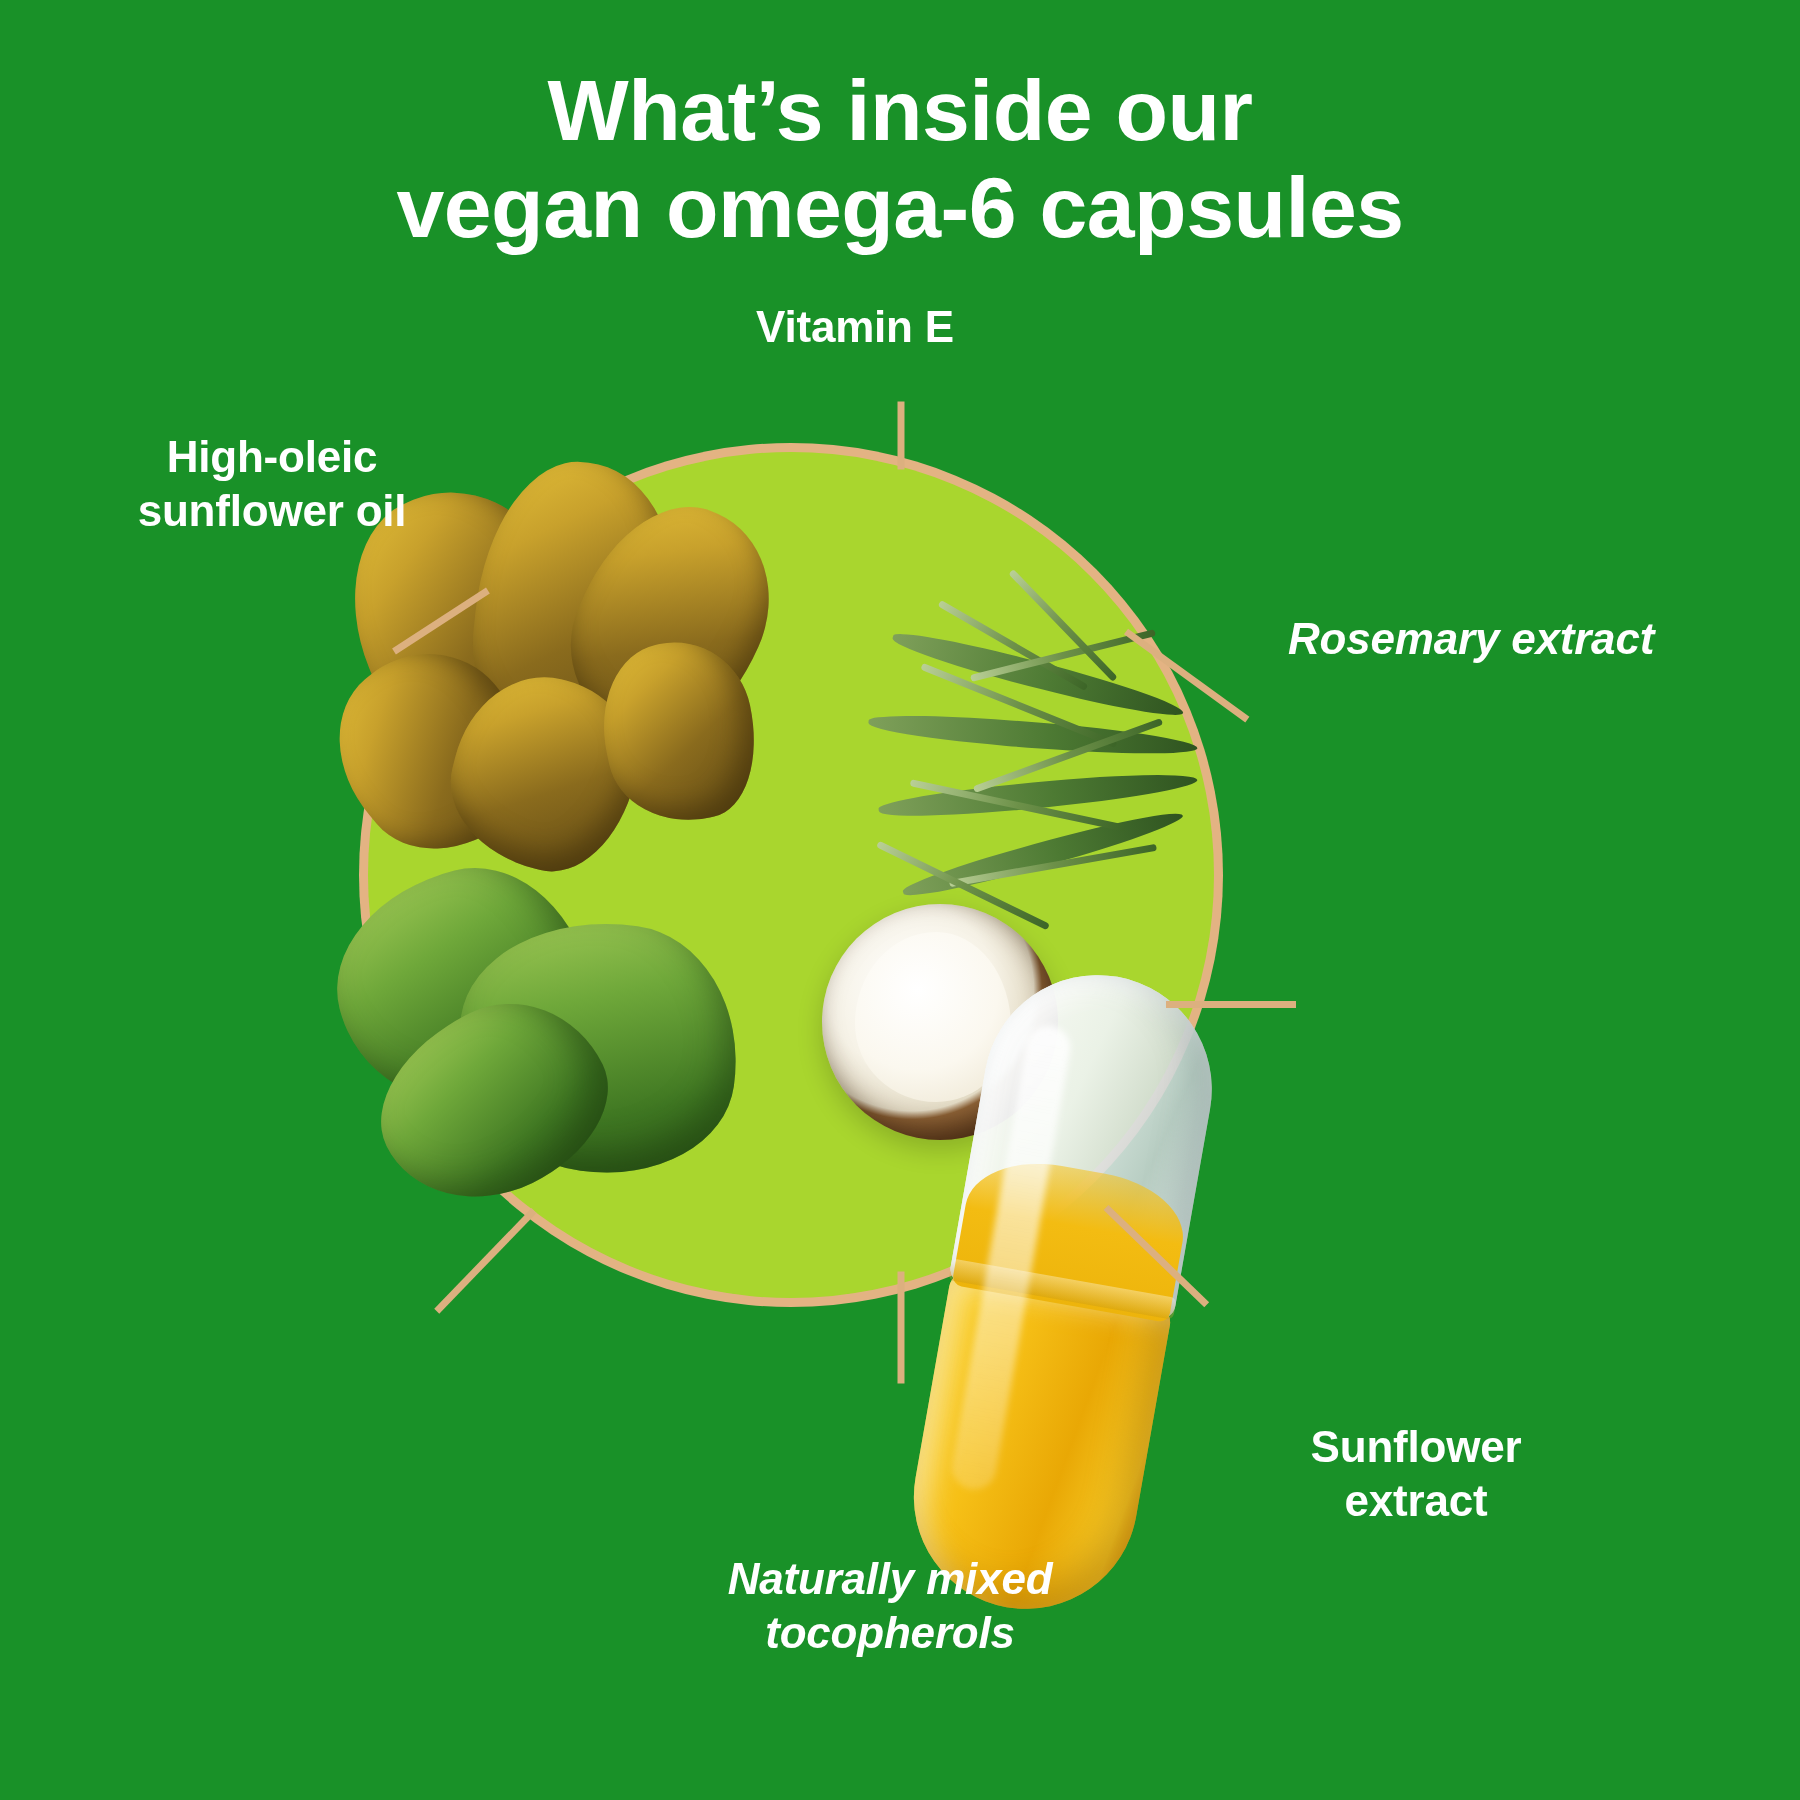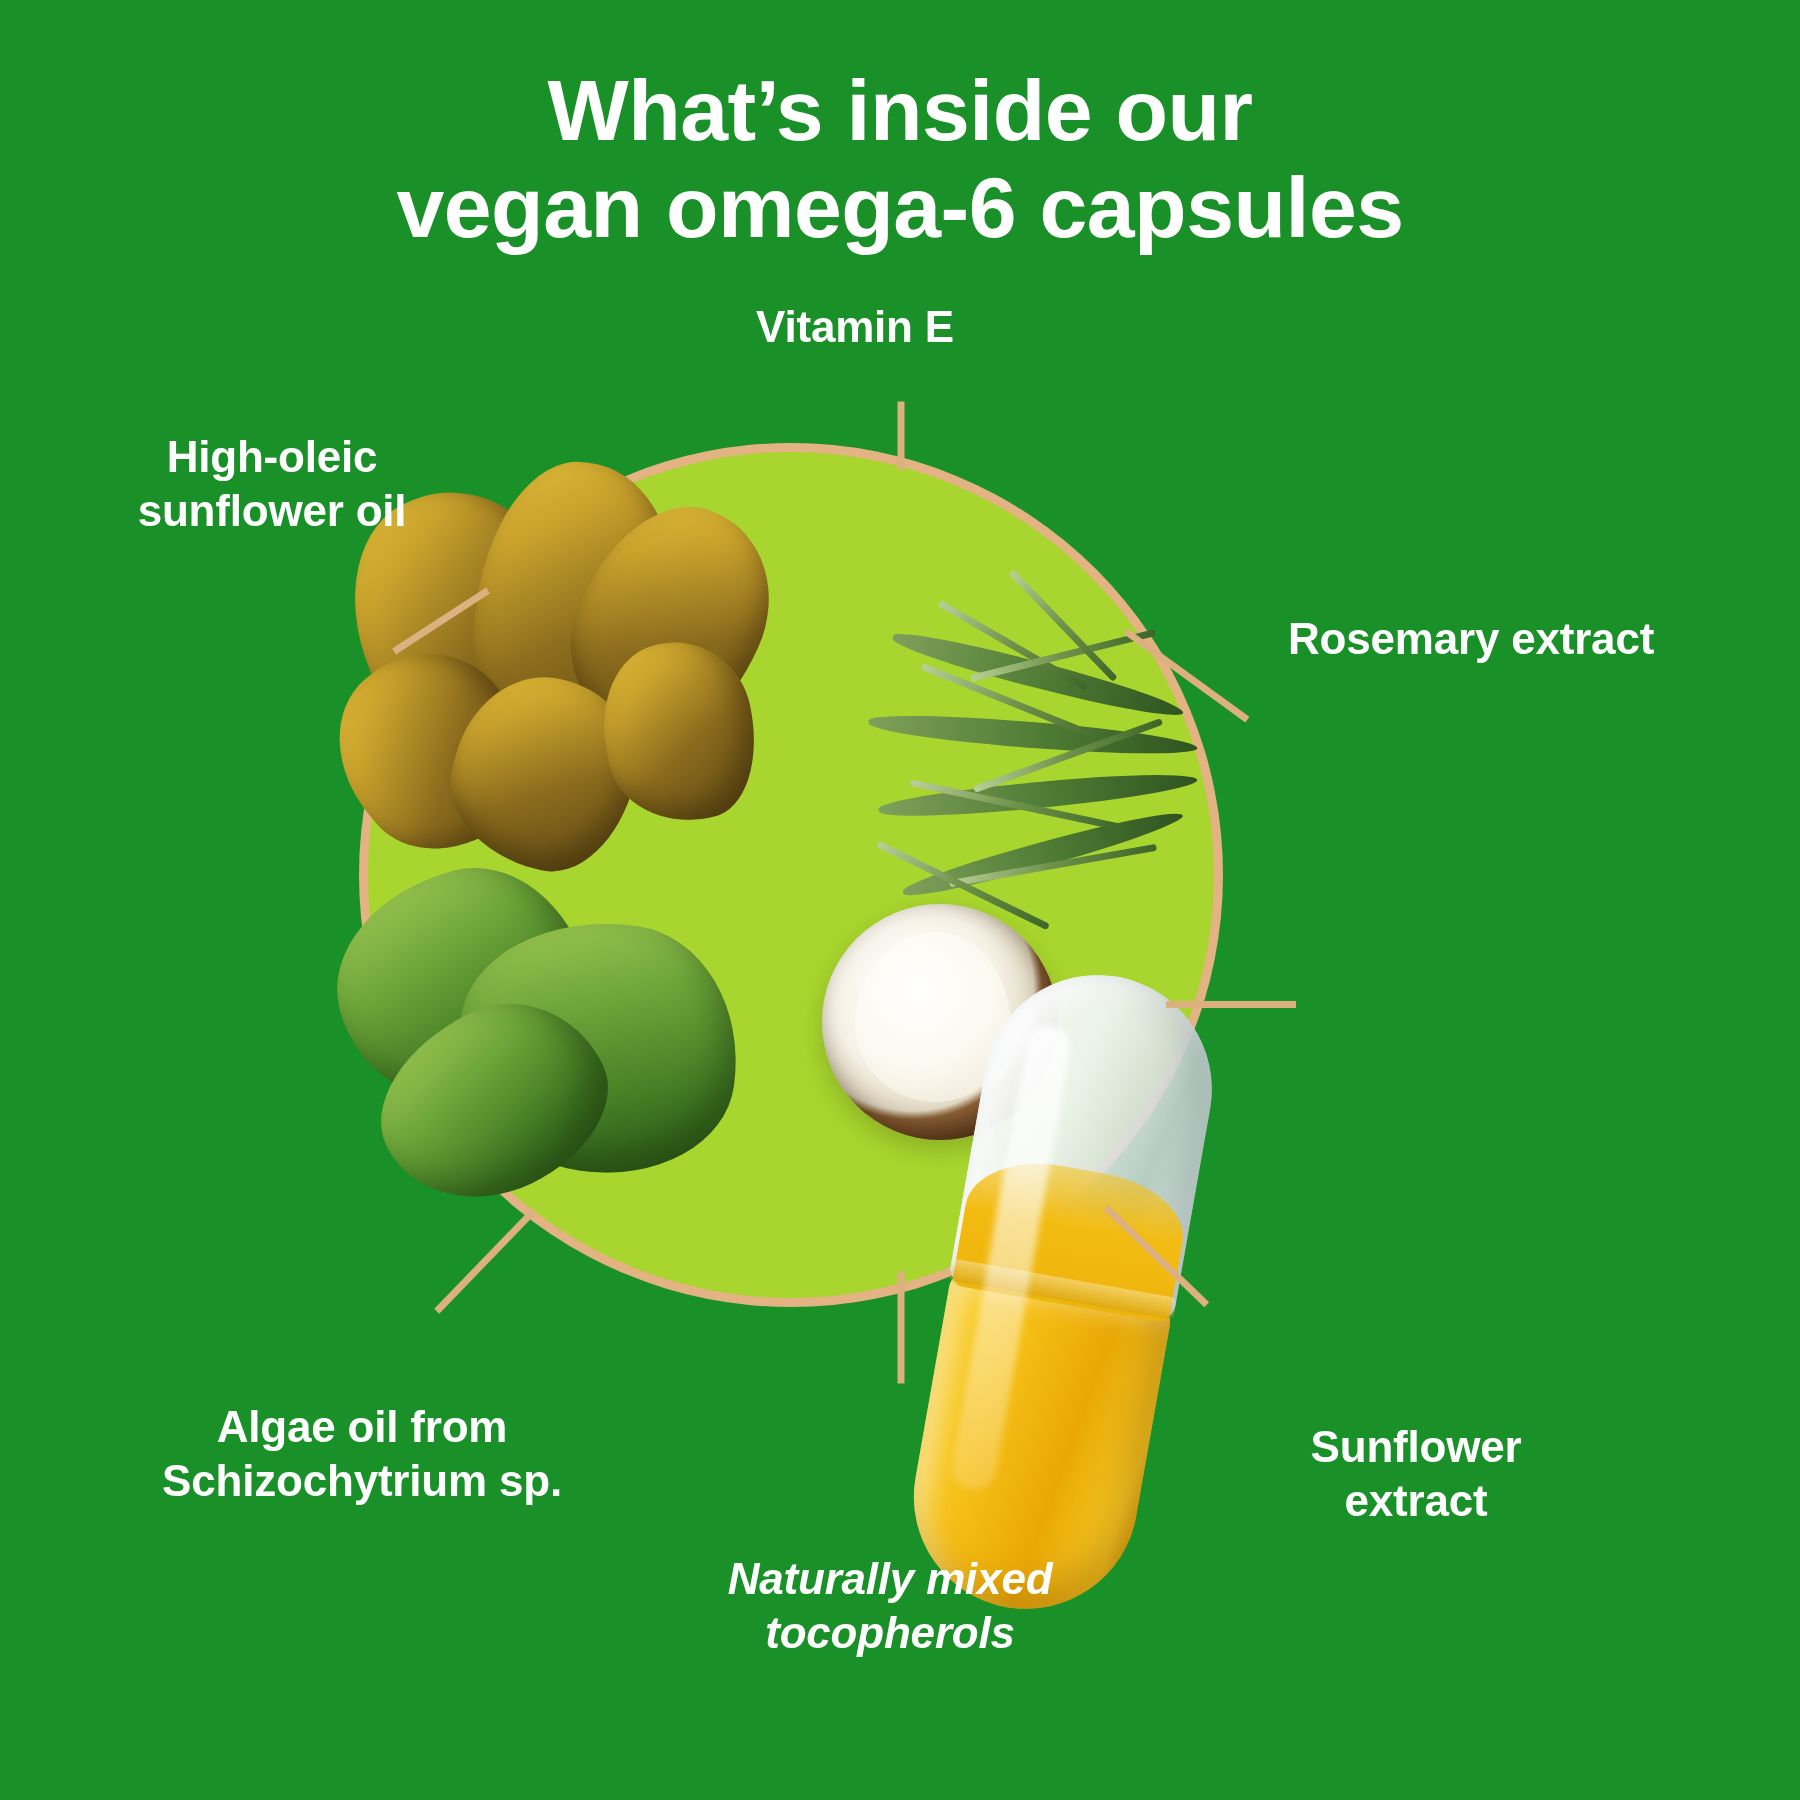--- a/index.html
+++ b/index.html
@@ -225,25 +225,23 @@
   <div class="connector" style="left:1166px; top:1001px; width:130px; height:7px;  transform:rotate(0deg);"></div>
   <div class="connector" style="left:1106px; top:1204px; width:140px; height:7px;  transform:rotate(44deg);"></div>
   <div class="connector" style="left:901px;  top:1268px; width:112px; height:7px;  transform:rotate(90deg);"></div>
   <div class="connector" style="left:534px;  top:1207px; width:140px; height:7px;  transform:rotate(134deg);"></div>
 
   <div class="label c" style="left:62px; top:430px; width:420px;">High-oleic
 sunflower oil</div>
 
   <div class="label c" style="left:640px; top:300px; width:430px;">Vitamin E</div>
 
-  <div class="label l" style="left:1288px; top:612px; width:480px;">Rosemary extract</div>
+  <div class="label l" style="left:1288px; top:612px; width:480px;font-style:italic;">Rosemary extract</div>
 
 
   <div class="label c" style="left:1226px; top:1420px; width:380px;">Sunflower
 extract</div>
 
   <div class="label c" style="left:580px; top:1552px; width:620px;font-style:italic;">Naturally mixed
 tocopherols</div>
 
-  <div class="label c" style="left:52px; top:1400px; width:620px;">Algae oil from
-Schizochytrium sp.</div>
 
 </div>
 
 </body></html>

